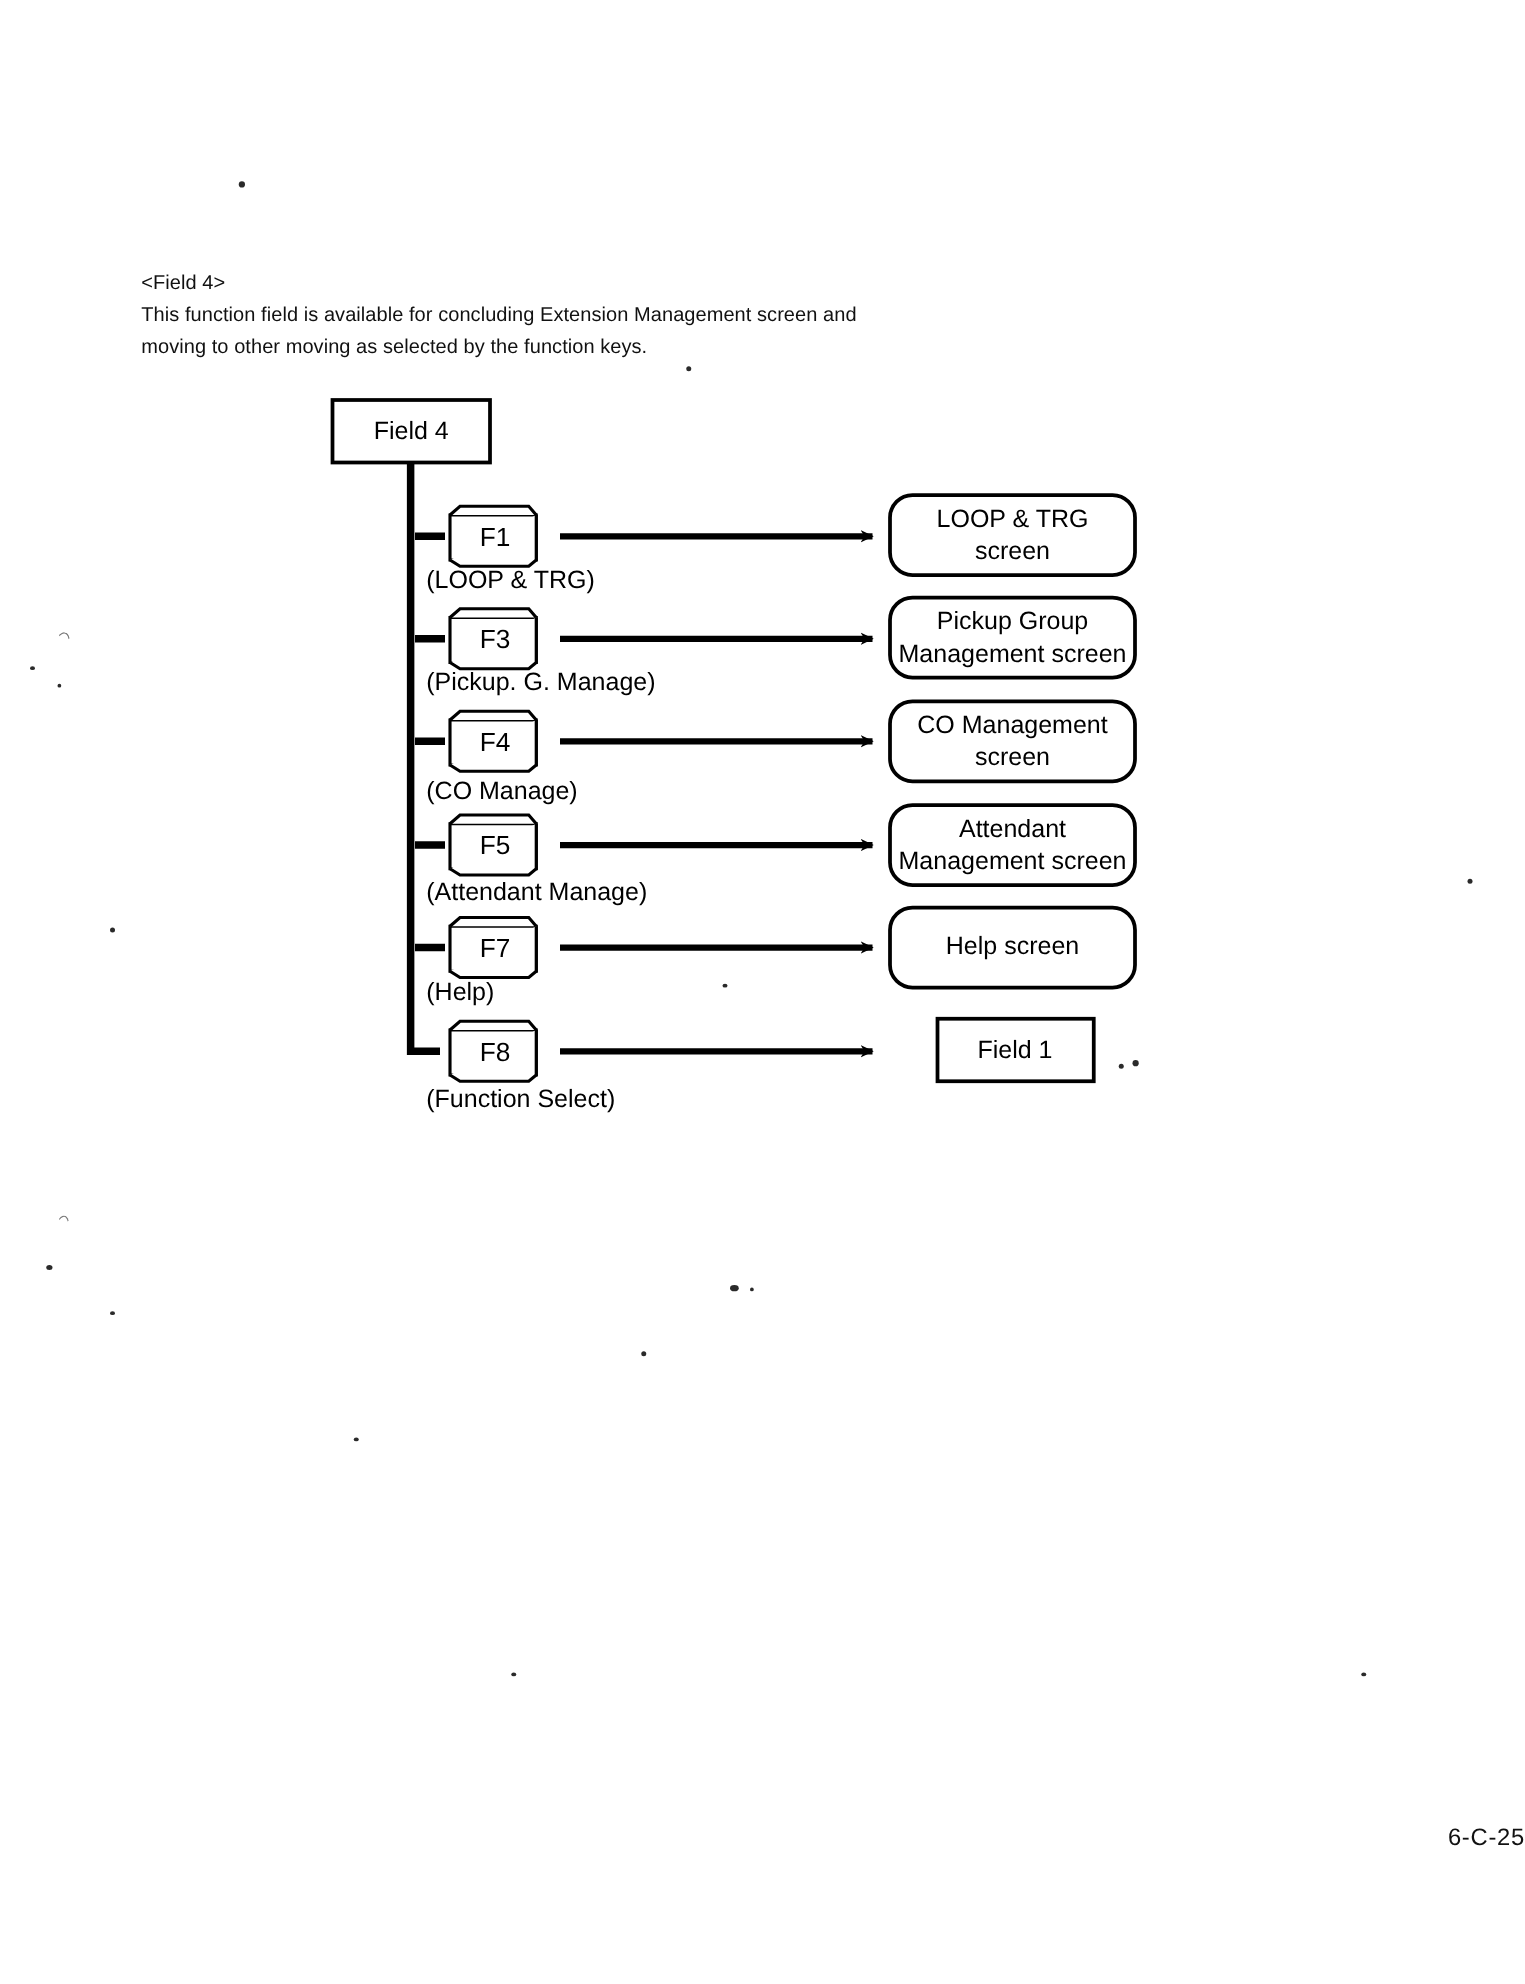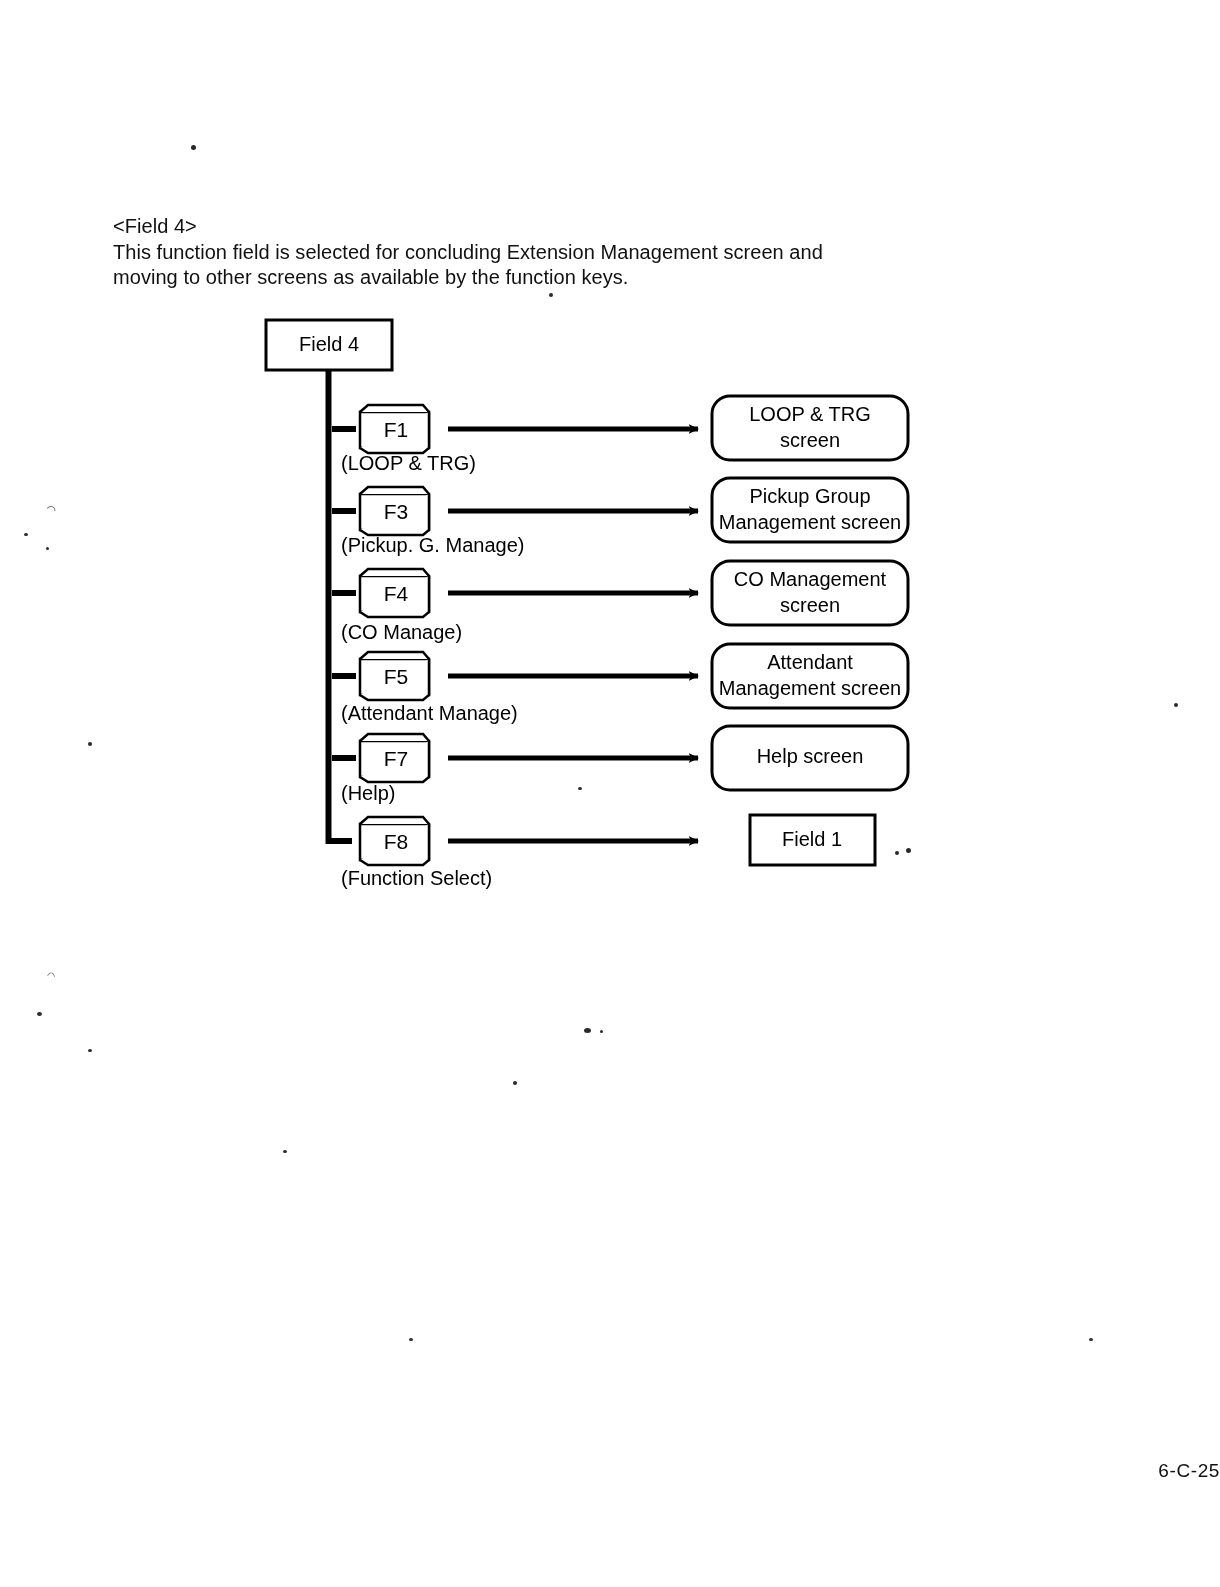--- a/index.html
+++ b/index.html
@@ -17,21 +17,21 @@
   }
 
   
   #intro {
     position: absolute;
     left: 113px;
     top: 214px;
     width: 760px;
   }
   #intro .line {
-    font-size: 20px;
+    font-size: 16px;
     line-height: 25.5px;
     letter-spacing: 0.05px;
     white-space: pre;
     color: #111;
   }
 
   
   #diagram {
     position: absolute;
     left: 0;
@@ -77,22 +77,22 @@
     border-radius: 50%;
     pointer-events: none;
     opacity: .75;
   }
 </style>
 </head>
 <body>
 
 <div id="intro">
   <div class="line">&lt;Field 4&gt;</div>
-  <div class="line">This function field is selected for concluding Extension Management screen and</div>
-  <div class="line">moving to other screens as available by the function keys.</div>
+  <div class="line">This function field is available for concluding Extension Management screen and</div>
+  <div class="line">moving to other moving as selected by the function keys.</div>
 </div>
 
 <div id="diagram">
   <svg width="1220" height="1587" viewBox="0 0 1220 1587" xmlns="http://www.w3.org/2000/svg">
     <defs>
 
       <marker id="arrowhead" markerWidth="11" markerHeight="11" refX="9.5" refY="5.5" orient="auto" markerUnits="userSpaceOnUse">
         <path d="M0,0.6 L10.5,5.5 L0,10.4 L3.1,5.5 Z" fill="#000"></path>
       </marker>
     </defs>

